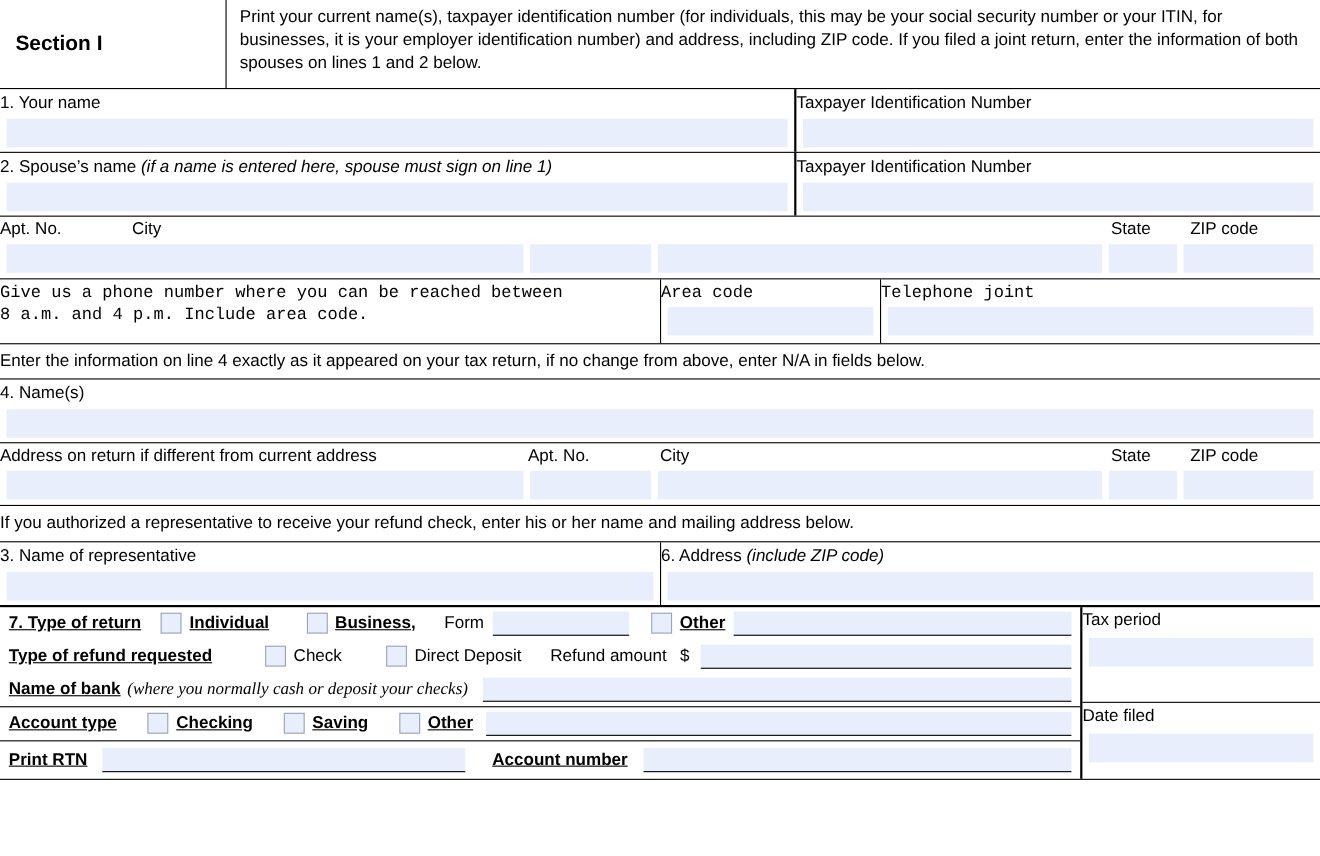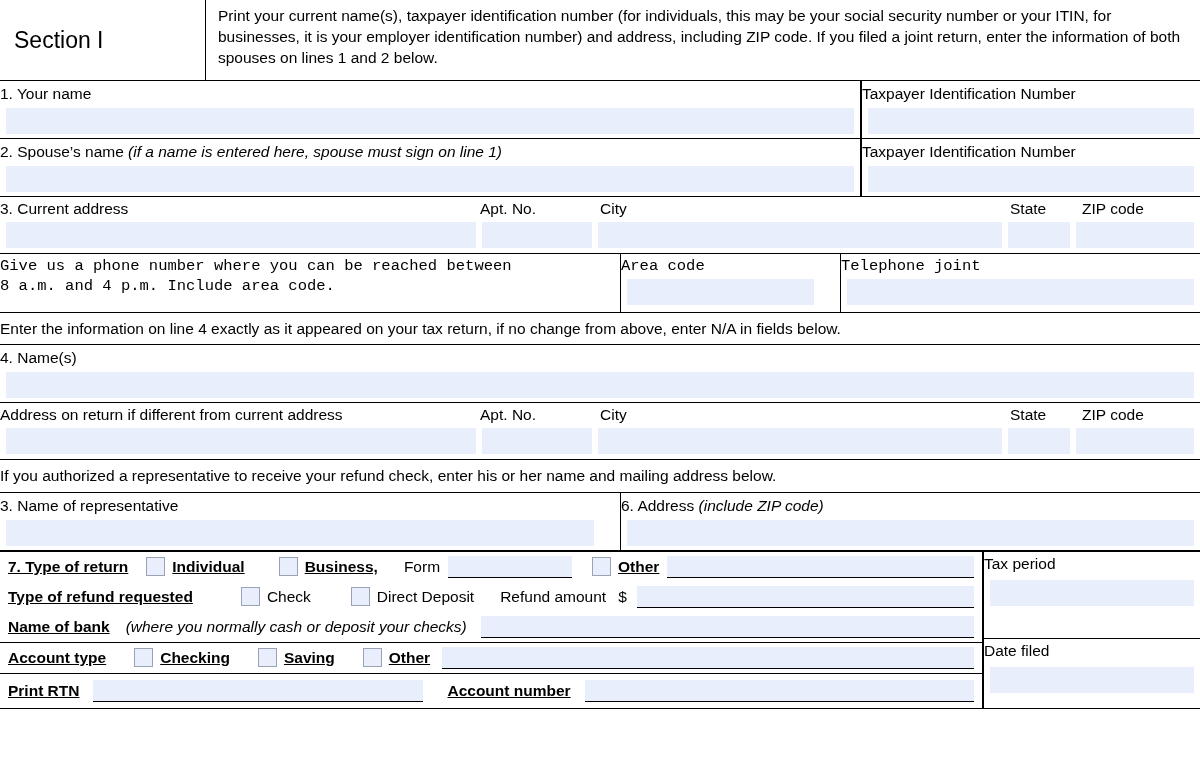--- a/index.html
+++ b/index.html
@@ -28,21 +28,20 @@
   .row {
     display: flex;
     align-items: stretch;
   }
   .cell {
     position: relative;
     box-sizing: border-box;
   }
   .vline-l {
     border-left: 1.6px solid #000;
-    margin-left: 20px;
   }
   .label {
     line-height: 1.28;
   }
   .bold {
     font-weight: bold;
     text-decoration: underline;
   }
   .ital {
     font-style: italic;
@@ -57,43 +56,43 @@
     align-items: stretch;
   }
   .sec1-left {
     width: 205px;
     display: flex;
     align-items: center;
     padding-left: 14px;
     box-sizing: border-box;
   }
   .sec1-title {
-    font-size: 23px;
-    font-weight: normal;
+    font-size: 19px;
+    font-weight: bold;
   }
   .sec1-right {
     flex: 1;
     padding: 6px 10px 6px 12px;
     border-left: 1.6px solid #000;
     font-size: 15.5px;
     line-height: 1.35;
     box-sizing: border-box;
   }
   .lbl-line {
     padding: 3px 8px 1px 0;
   }
   .two-col {
     display: flex;
   }
   .col-left {
     flex: 1;
     min-width: 0;
   }
   .col-right {
-    width: 340px;
+    width: 478px;
     border-left: 2.2px solid #000;
     box-sizing: border-box;
   }
   .addr-grid {
     display: flex;
   }
   .addr-grid > div {
     box-sizing: border-box;
   }
   .chk {
@@ -172,21 +171,20 @@
     </div>
     <div class="col-right">
       <div class="lbl-line label">Taxpayer Identification Number</div>
       <div class="fill" style="margin:3px 6px 4px 6px;"></div>
     </div>
   </div>
 
   <div class="rule"></div>
   <div>
     <div class="addr-grid">
-      <div style="width:480px;" class="lbl-line">3. Current address</div>
       <div style="width:120px;" class="lbl-line">Apt. No.</div>
       <div style="flex:1;" class="lbl-line">City</div>
       <div style="width:72px;" class="lbl-line">State</div>
       <div style="width:118px;" class="lbl-line">ZIP code</div>
     </div>
     <div class="addr-grid" style="padding:3px 6px 5px 6px; gap:6px;">
       <div class="fill" style="width:470px;"></div>
       <div class="fill" style="width:110px;"></div>
       <div class="fill" style="flex:1;"></div>
       <div class="fill" style="width:62px;"></div>
@@ -286,21 +284,21 @@
         <span>Direct Deposit</span>
         <span class="sp" style="width:26px;"></span>
         <span>Refund amount</span>
         <span class="sp" style="width:12px;"></span>
         <span>$</span>
         <span class="inline-fill" style="flex:1;min-width:120px;margin-left:10px;"></span>
       </div>
 
       <div class="r7line">
         <span class="bold">Name of bank</span>
-        <span class="ital" style="margin-left:16px;">(where you normally cash or deposit your checks)</span>
+        <span class="ital" style="margin-left:6px;font-family:Liberation Serif, serif;">(where you normally cash or deposit your checks)</span>
         <span class="inline-fill" style="flex:1;min-width:160px;margin-left:14px;"></span>
       </div>
 
       <div class="rule"></div>
 
       <div class="r7line">
         <span class="bold">Account type</span>
         <span class="sp" style="width:28px;"></span>
         <span class="chk"></span>
         <span class="bold">Checking</span>

